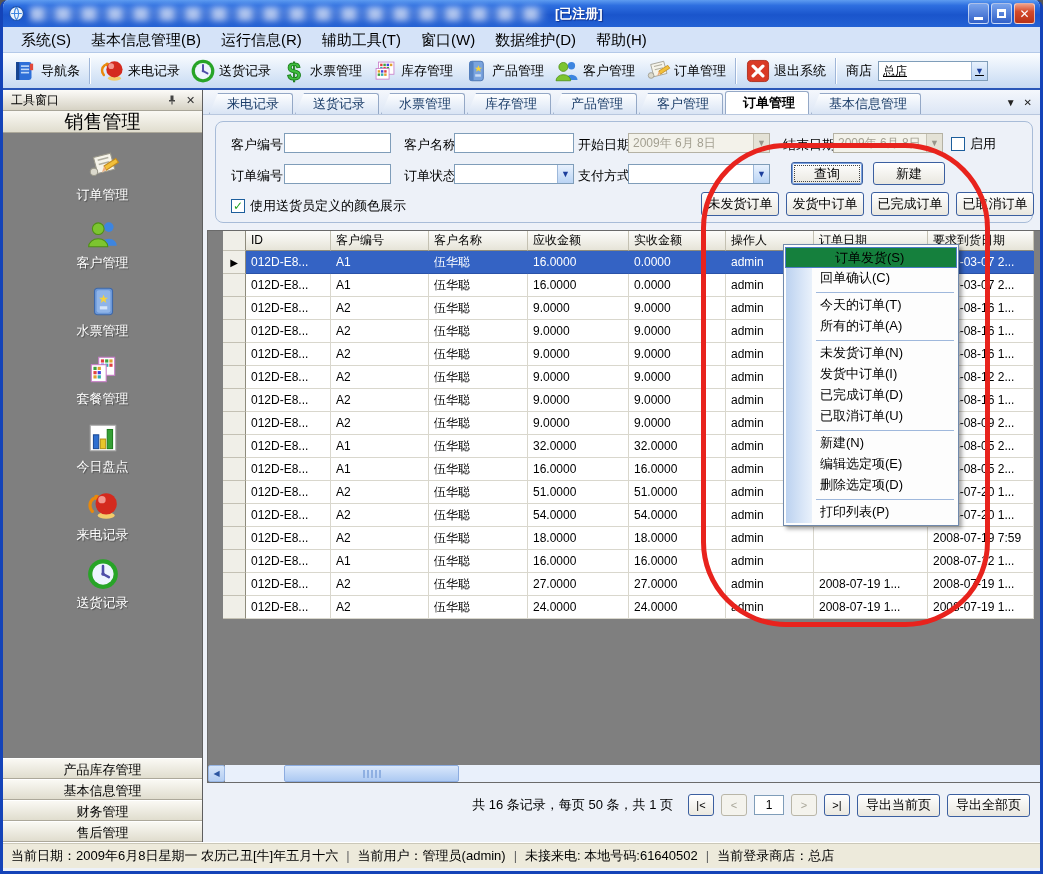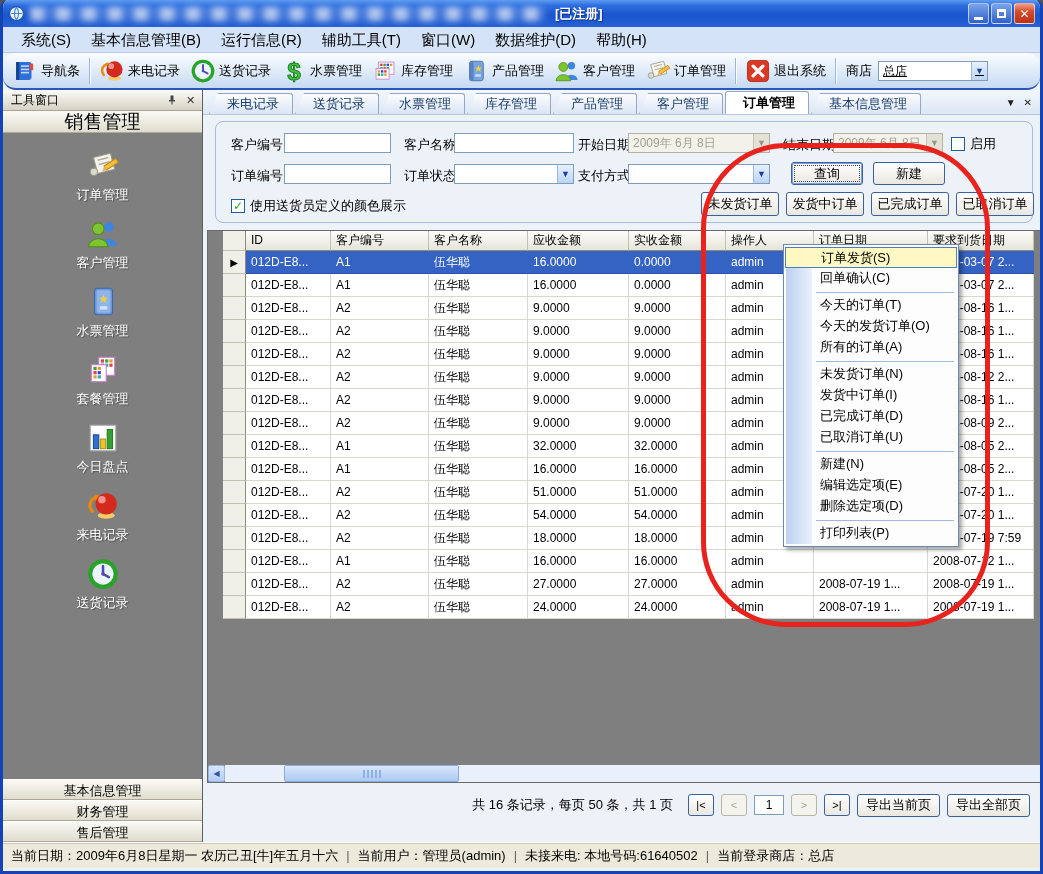--- a/index.html
+++ b/index.html
@@ -13,21 +13,21 @@
   .title-reg{color:#fff;font-weight:bold;font-size:13px;text-shadow:1px 1px 1px #12328C;white-space:nowrap;}
   .win-btns{margin-left:auto;display:flex;}
   .win-btn{width:21px;height:21px;margin-left:2px;border:1px solid rgba(255,255,255,.6);border-radius:3px;background:linear-gradient(#7AA4EC,#3160C8);display:flex;align-items:center;justify-content:center;color:#fff;font-size:12px;font-weight:bold;cursor:pointer;}
   .win-btn.close{background:linear-gradient(#F0A088,#D44A2A 40%,#B83216);}
   .g-min{width:9px;height:3px;background:#fff;margin-top:10px;}
   .g-max{width:9px;height:9px;border:2px solid #fff;border-top-width:3px;}
   
   .menubar{height:26px;background:#D5E3F8;border-bottom:1px solid #B4C9E8;display:flex;align-items:center;padding-left:8px;}
   .menu-item{padding:0 10px;font-size:15px;line-height:24px;color:#000;cursor:default;}
   
-  .toolbar{height:37px;background:linear-gradient(#FBFDFF,#C6DAF3);border-bottom:2px solid #2A57B8;display:flex;align-items:center;padding:0 4px;border-radius:13px;}
+  .toolbar{height:37px;background:linear-gradient(#FBFDFF,#C6DAF3);border-bottom:2px solid #2A57B8;display:flex;align-items:center;padding:0 4px;}
   .tb-btn{display:flex;align-items:center;gap:3px;padding:2px 5px;font-size:13px;color:#000;cursor:pointer;white-space:nowrap;}
   .icon svg{width:100%;height:100%;display:block;}
   .tb-icon{width:26px;height:26px;display:inline-block;flex:none;}
   .tb-sep{width:1px;height:26px;background:#9FB6D8;margin:0 4px;box-shadow:1px 0 0 #fff;flex:none;}
   .shop-wrap{display:flex;align-items:center;gap:6px;margin-left:6px;font-size:13px;}
   .shop-combo{width:110px;height:20px;border:1px solid #7F9DB9;background:#fff;display:flex;align-items:stretch;cursor:pointer;text-decoration:underline;}
   .shop-value{flex:1;padding-left:4px;font-size:12px;line-height:18px;}
   .combo-arrow{width:16px;display:flex;align-items:center;justify-content:center;background:linear-gradient(#E8F1FD,#BAD4F4);color:#1C3E9C;font-size:9px;border-left:1px solid #9DB8DA;}
   
   .main{display:flex;height:752px;}
@@ -82,21 +82,21 @@
   
   .pager{position:absolute;left:0;right:0;top:700px;height:30px;display:flex;align-items:center;justify-content:flex-end;gap:7px;padding-right:10px;font-size:13px;color:#000;}
   .pg-summary{margin-right:8px;white-space:nowrap;}
   .pg-btn{min-width:26px;height:22px;font-size:11px;background:linear-gradient(#FFF,#EAE8E0);border:1px solid #3B5FA0;border-radius:3px;cursor:pointer;font-family:inherit;color:#000;}
   .pg-btn.disabled{border-color:#B9B6A8;color:#A8A698;background:#F4F3ED;}
   .pg-input{width:30px;height:20px;text-align:center;border:1px solid #7F9DB9;font-size:12px;font-family:inherit;}
   
   .ctx-menu{position:absolute;left:580px;top:154px;width:176px;background:#FDFDFD;border:1px solid #7089AC;box-shadow:3px 3px 4px rgba(0,0,0,.35);padding:2px 0;z-index:40;}
   .cm-strip{position:absolute;left:2px;top:2px;bottom:2px;width:26px;background:linear-gradient(90deg,#BCD2F0,#E9F1FB);}
   .cm-item{position:relative;z-index:1;height:21px;line-height:20px;font-size:13px;padding-left:36px;color:#000;cursor:pointer;white-space:nowrap;}
-  .cm-item.hot{background:#fef9c3;border:1px solid #4E7DC6;margin:0 1px;padding-left:35px;}
+  .cm-item.hot{background:#15803d;border:1px solid #4E7DC6;margin:0 1px;padding-left:49px;}
   .cm-sep{position:relative;z-index:1;height:6px;margin:0 4px 0 32px;}
   .cm-sep::after{content:'';position:absolute;left:0;right:0;top:3px;border-top:1px solid #9FB8DC;}
   
   .red-annotation{position:absolute;left:498px;top:53px;width:289px;height:484px;border:5px solid #E8231D;border-radius:85px;z-index:60;pointer-events:none;}
   
   .statusbar{height:26px;background:#EDEADB;border-top:1px solid #fff;box-shadow:inset 0 1px 0 #CBC8B8;display:flex;align-items:center;padding:0 8px;font-size:13px;gap:8px;color:#000;white-space:nowrap;overflow:hidden;}
   .st-sep{color:#666;}
 </style>
 </head>
 <body>
@@ -358,20 +358,21 @@
                 <circle cx="16" cy="16" r="10" fill="#EDF4FE"></circle>
                 <line x1="16" y1="16" x2="16" y2="8.5" stroke="#4D4DA8" stroke-width="2.4" stroke-linecap="round"></line>
                 <line x1="16" y1="16" x2="21.5" y2="19" stroke="#4D4DA8" stroke-width="2.4" stroke-linecap="round"></line>
                 <circle cx="16" cy="16" r="1.6" fill="#4D4DA8"></circle>
               </svg>
             </span>
             <div class="sb-label">送货记录</div>
           </div>
         </div>
       <div class="tw-bottom" id="sidebarGroups">
+          <div class="sb-group">产品库存管理</div>
           <div class="sb-group">基本信息管理</div>
           <div class="sb-group">财务管理</div>
           <div class="sb-group">售后管理</div>
         </div>
     </div>
 
     <div class="content">
       <div class="tabstrip">
         <span style="display:flex;align-items:flex-end;" id="tabs">
             <span class="tab">来电记录</span>
@@ -645,21 +646,20 @@
         <button class="xp-btn">导出当前页</button>
         <button class="xp-btn">导出全部页</button>
       </div>
 
       <div class="ctx-menu" id="ctxMenu">
           <div class="cm-strip"></div>
           <div class="cm-item hot">订单发货(S)</div>
           <div class="cm-item">回单确认(C)</div>
           <div class="cm-sep"></div>
           <div class="cm-item">今天的订单(T)</div>
-          <div class="cm-item">今天的发货订单(O)</div>
           <div class="cm-item">所有的订单(A)</div>
           <div class="cm-sep"></div>
           <div class="cm-item">未发货订单(N)</div>
           <div class="cm-item">发货中订单(I)</div>
           <div class="cm-item">已完成订单(D)</div>
           <div class="cm-item">已取消订单(U)</div>
           <div class="cm-sep"></div>
           <div class="cm-item">新建(N)</div>
           <div class="cm-item">编辑选定项(E)</div>
           <div class="cm-item">删除选定项(D)</div>

